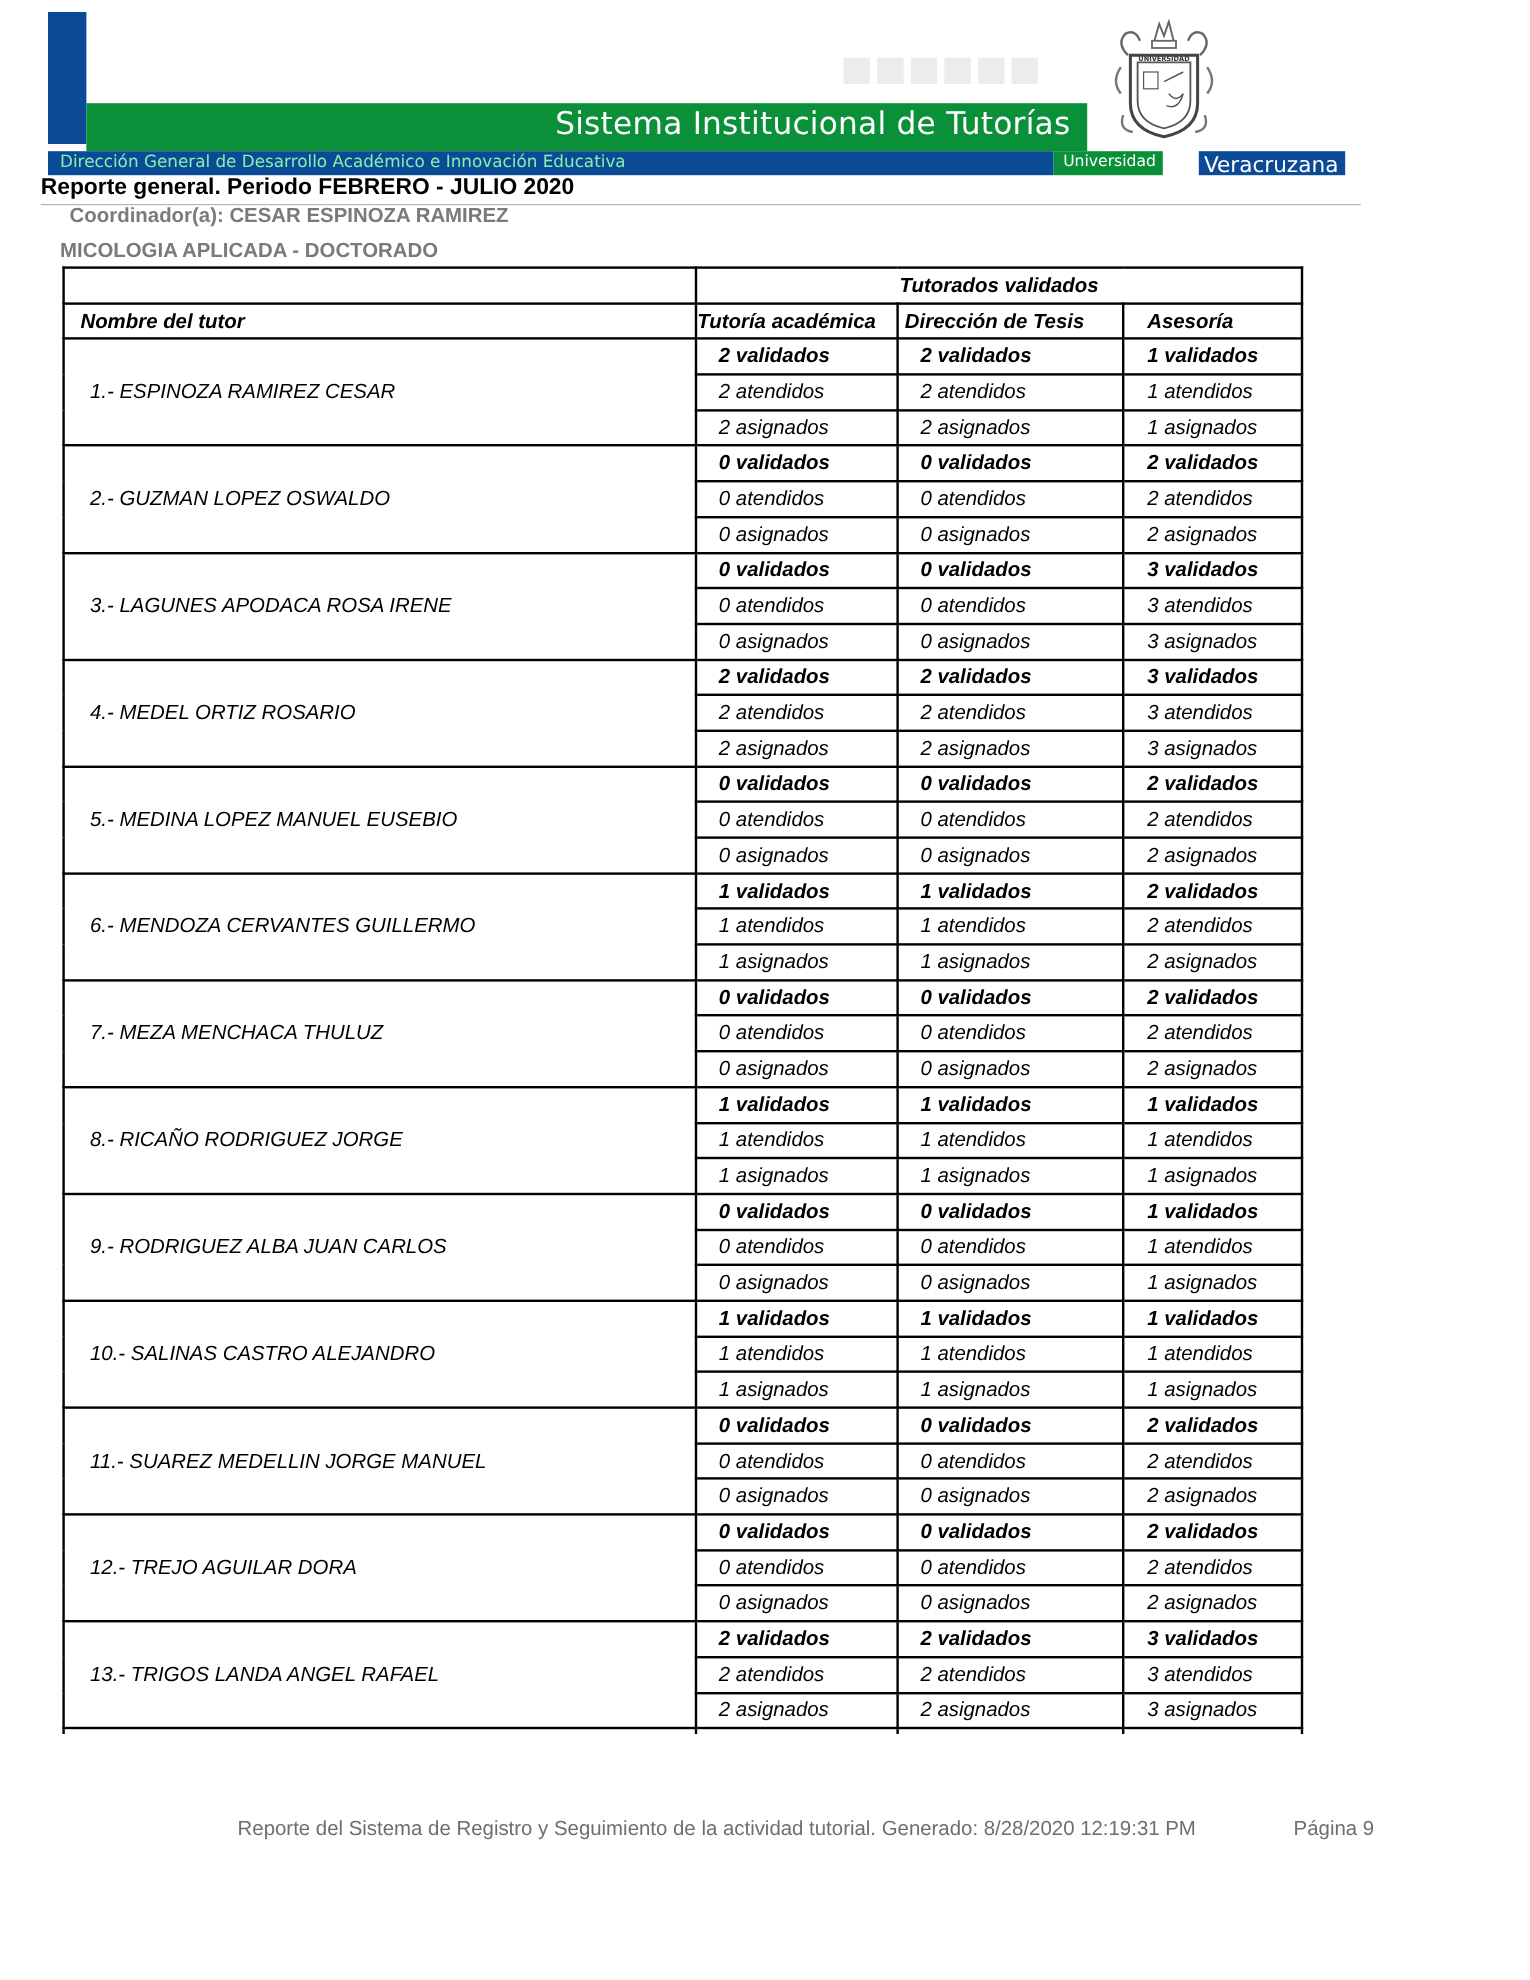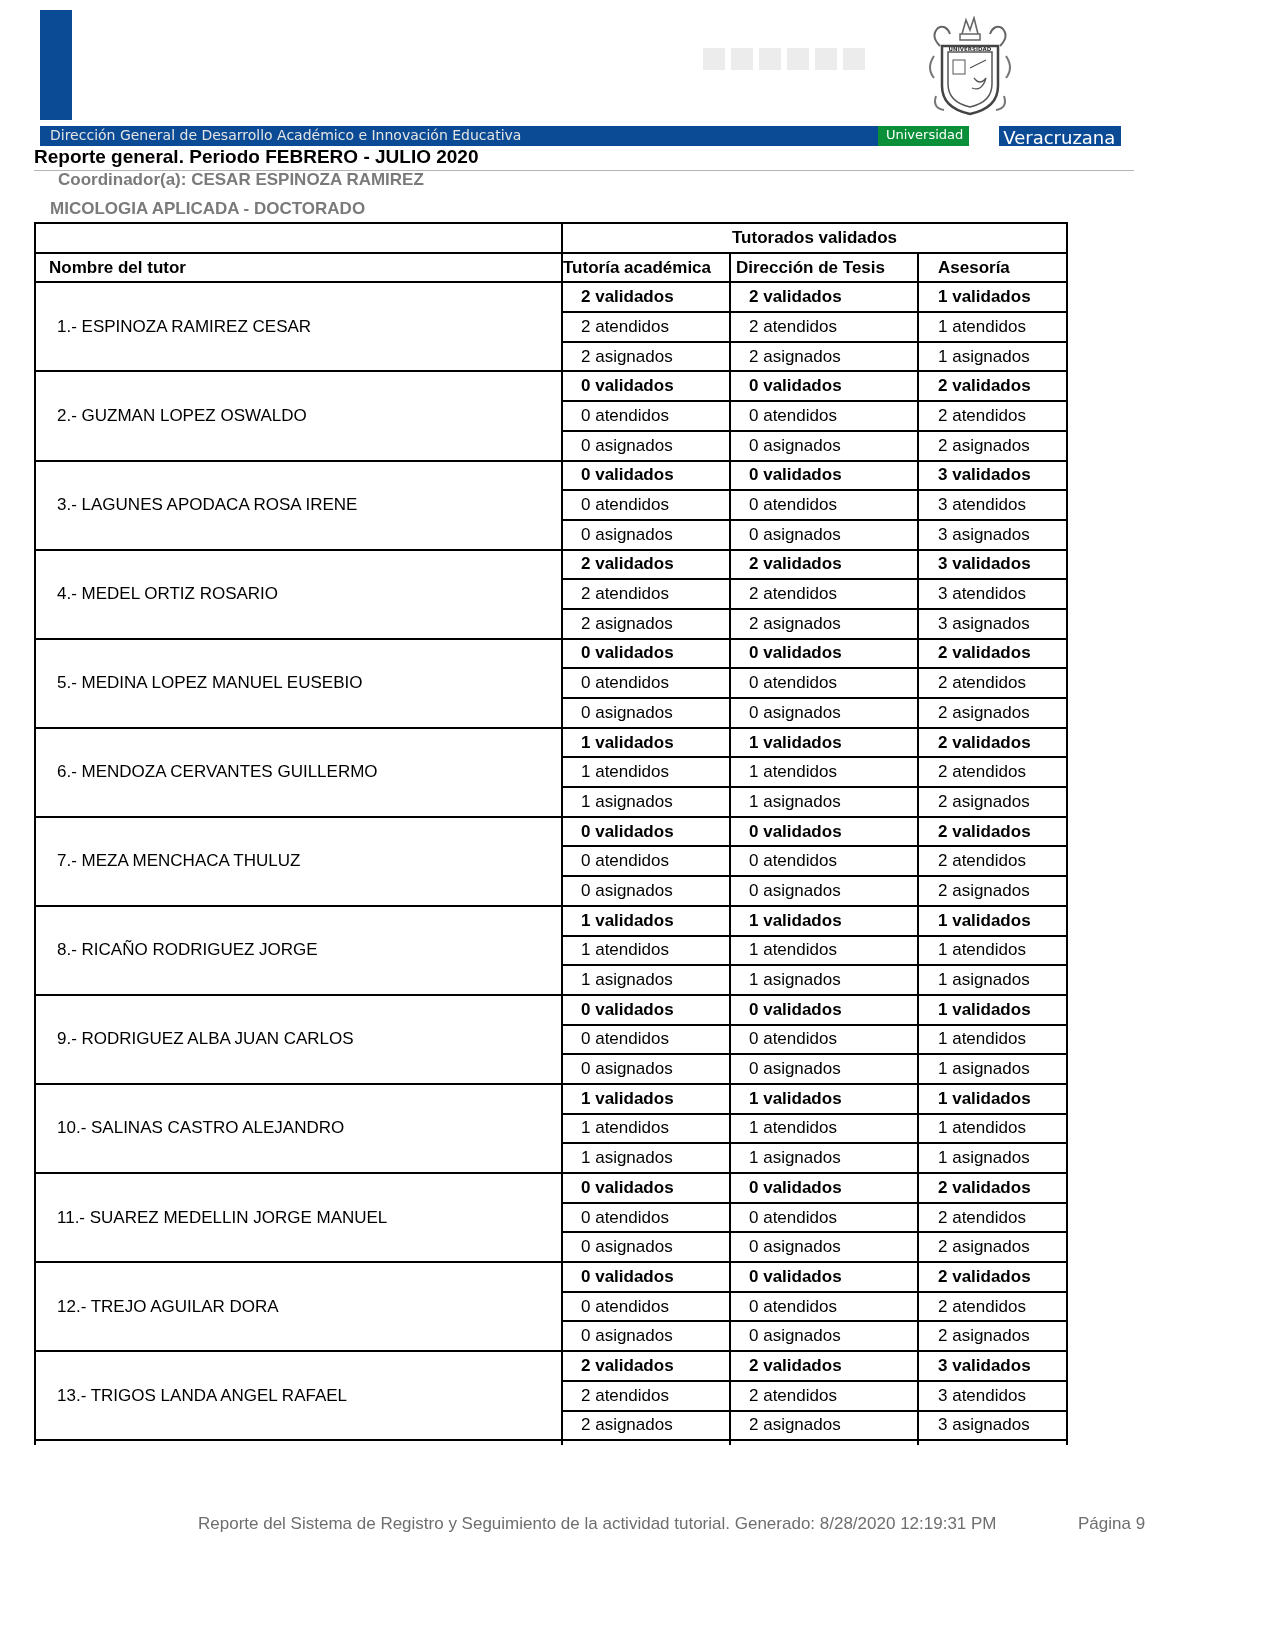--- a/index.html
+++ b/index.html
@@ -4,36 +4,36 @@
 <style>
   html, body { margin: 0; padding: 0; background: #ffffff; }
   body { width: 1275px; height: 1650px; position: relative; overflow: hidden; font-family: "Liberation Sans", sans-serif; color: #000; }
 
   
   .banner { position: absolute; left: 40px; top: 10px; width: 1045px; height: 136px; }
   .banner .blue-bar { position: absolute; left: 0; top: 0; width: 32px; height: 110px; background: #0b4a94; }
   .banner .green-band { position: absolute; left: 32px; top: 76px; width: 834px; height: 40px; background: #0a9038; }
   .banner .green-band .sys-title { position: absolute; right: 14px; top: 3px; color: #fff; font-family: "DejaVu Sans", sans-serif; font-size: 26px; letter-spacing: 0.2px; }
   .banner .blue-strip { position: absolute; left: 0; top: 116px; width: 838px; height: 20px; background: #0b4a94; }
-  .banner .blue-strip .dir-text { position: absolute; left: 10px; top: 1px; color: #e5e5e5; font-family: "DejaVu Sans", sans-serif; font-size: 14px; }
+  .banner .blue-strip .dir-text { position: absolute; left: 10px; top: 1px; color: #86efac; font-family: "DejaVu Sans", sans-serif; font-size: 14px; }
   .banner .grey-squares { position: absolute; left: 663px; top: 38px; display: flex; gap: 6px; }
   .banner .grey-squares span { display: block; width: 22px; height: 22px; background: #ececec; }
   .banner .uv-strip { position: absolute; left: 838px; top: 116px; width: 207px; height: 20px; display: flex; }
   .banner .uv-strip .uv-green { background: #0a9038; color: #fff; font-family: "DejaVu Sans", sans-serif; font-size: 13px; padding: 1px 6px 0 8px; height: 19px; }
   .banner .uv-strip .uv-blue { background: #0b4a94; color: #fff; font-family: "DejaVu Sans", sans-serif; font-size: 18px; padding: 1px 6px 0 4px; flex: 1; height: 19px; margin-left: 30px; }
   .banner .seal { position: absolute; left: 880px; top: 6px; width: 100px; height: 104px; }
 
   
   .report-title { position: absolute; left: 34px; top: 146px; font-size: 19px; font-weight: bold; }
   .title-rule { position: absolute; left: 34px; top: 170px; width: 1100px; height: 1px; background: #b5b5b5; }
   .coordinator { position: absolute; left: 58px; top: 170px; font-size: 17px; font-weight: bold; color: #7a7a7a; }
   .program { position: absolute; left: 50px; top: 199px; font-size: 17px; font-weight: bold; color: #7a7a7a; }
 
   
-  .tutor-table { position: absolute; left: 34px; top: 222px; border-collapse: collapse; table-layout: fixed; }
+  .tutor-table { position: absolute; left: 52px; top: 222px; border-collapse: collapse; table-layout: fixed; font-style: italic; }
   .tutor-table td, .tutor-table th { border: 2px solid #000; padding: 0; font-size: 17px; height: 27.7px; white-space: nowrap; overflow: hidden; }
   .tutor-table col.c-name { width: 527px; }
   .tutor-table col.c-ta { width: 168px; }
   .tutor-table col.c-dt { width: 188px; }
   .tutor-table col.c-as { width: 149px; }
   .tutor-table th { font-weight: bold; }
   .th-group { text-align: center; font-size: 19px; }
   .th-name { text-align: left; padding-left: 13px !important; font-size: 18px; }
   .th-sub { text-align: left; font-size: 18px; }
   .th-sub.ta { padding-left: 0 !important; }
@@ -56,20 +56,23 @@
 
 <div class="banner">
   <div class="blue-bar"></div>
   <div class="grey-squares">
     <span></span>
       <span></span>
       <span></span>
       <span></span>
       <span></span>
       <span></span>
+  </div>
+  <div class="green-band">
+    <span class="sys-title">Sistema Institucional de Tutorías</span>
   </div>
   <div class="blue-strip">
     <span class="dir-text">Dirección General de Desarrollo Académico e Innovación Educativa</span>
   </div>
   <div class="uv-strip">
     <span class="uv-green">Universidad</span>
     <span class="uv-blue">Veracruzana</span>
   </div>
   <div class="seal">
     <svg width="100" height="104" viewBox="0 0 100 104">

